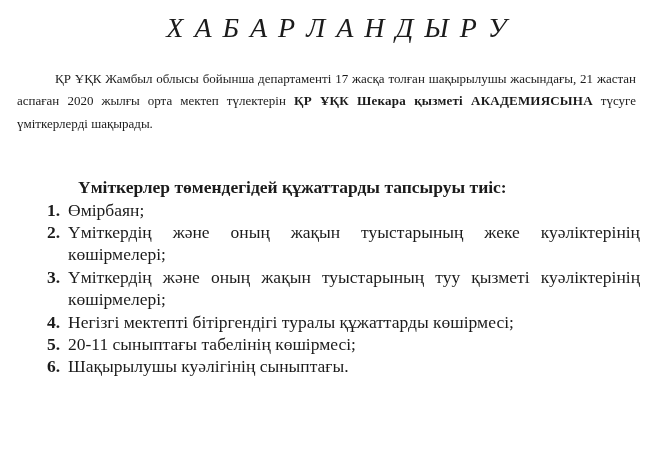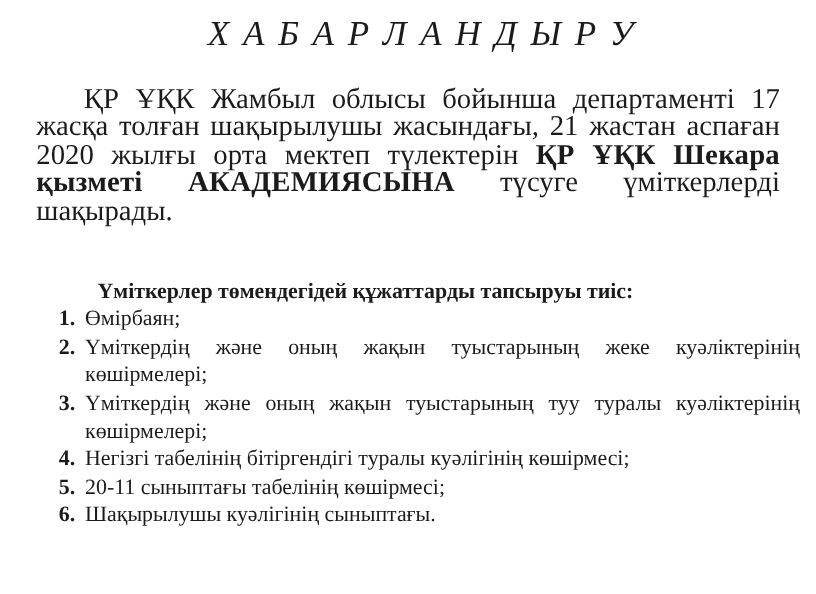--- a/index.html
+++ b/index.html
@@ -24,25 +24,25 @@
   .doc-title {
     text-align: center;
     font-style: italic;
     font-weight: 500;
     font-size: 28px;
     letter-spacing: 2px;
     margin: 4px 0 24px 22px;
     white-space: nowrap;
   }
   .para {
-    font-size: 23px;
+    font-size: 13px;
     line-height: 22.4px;
     text-align: justify;
     text-indent: 38px;
-    margin: 16px;
+    margin: 4px;
   }
   .para b {
     letter-spacing: 0.2px;
   }
   .list-heading {
     font-weight: bold;
     font-size: 17.5px;
     line-height: 22.4px;
     margin: 41px 0 0 65px;
   }
@@ -85,26 +85,26 @@
       <span class="list-text">Өмірбаян;</span>
     </div>
 
     <div class="list-row">
       <span class="list-num">2.</span>
       <span class="list-text">Үміткердің және оның жақын туыстарының жеке куәліктерінің көшірмелері;</span>
     </div>
 
     <div class="list-row">
       <span class="list-num">3.</span>
-      <span class="list-text">Үміткердің және оның жақын туыстарының туу туралы куәліктерінің көшірмелері;</span>
+      <span class="list-text">Үміткердің және оның жақын туыстарының туу қызметі куәліктерінің көшірмелері;</span>
     </div>
 
     <div class="list-row">
       <span class="list-num">4.</span>
-      <span class="list-text">Негізгі табелінің бітіргендігі туралы куәлігінің көшірмесі;</span>
+      <span class="list-text">Негізгі мектепті бітіргендігі туралы құжаттарды көшірмесі;</span>
     </div>
 
     <div class="list-row">
       <span class="list-num">5.</span>
       <span class="list-text">20-11 сыныптағы табелінің көшірмесі;</span>
     </div>
 
     <div class="list-row">
       <span class="list-num">6.</span>
       <span class="list-text">Шақырылушы куәлігінің сыныптағы.</span>

